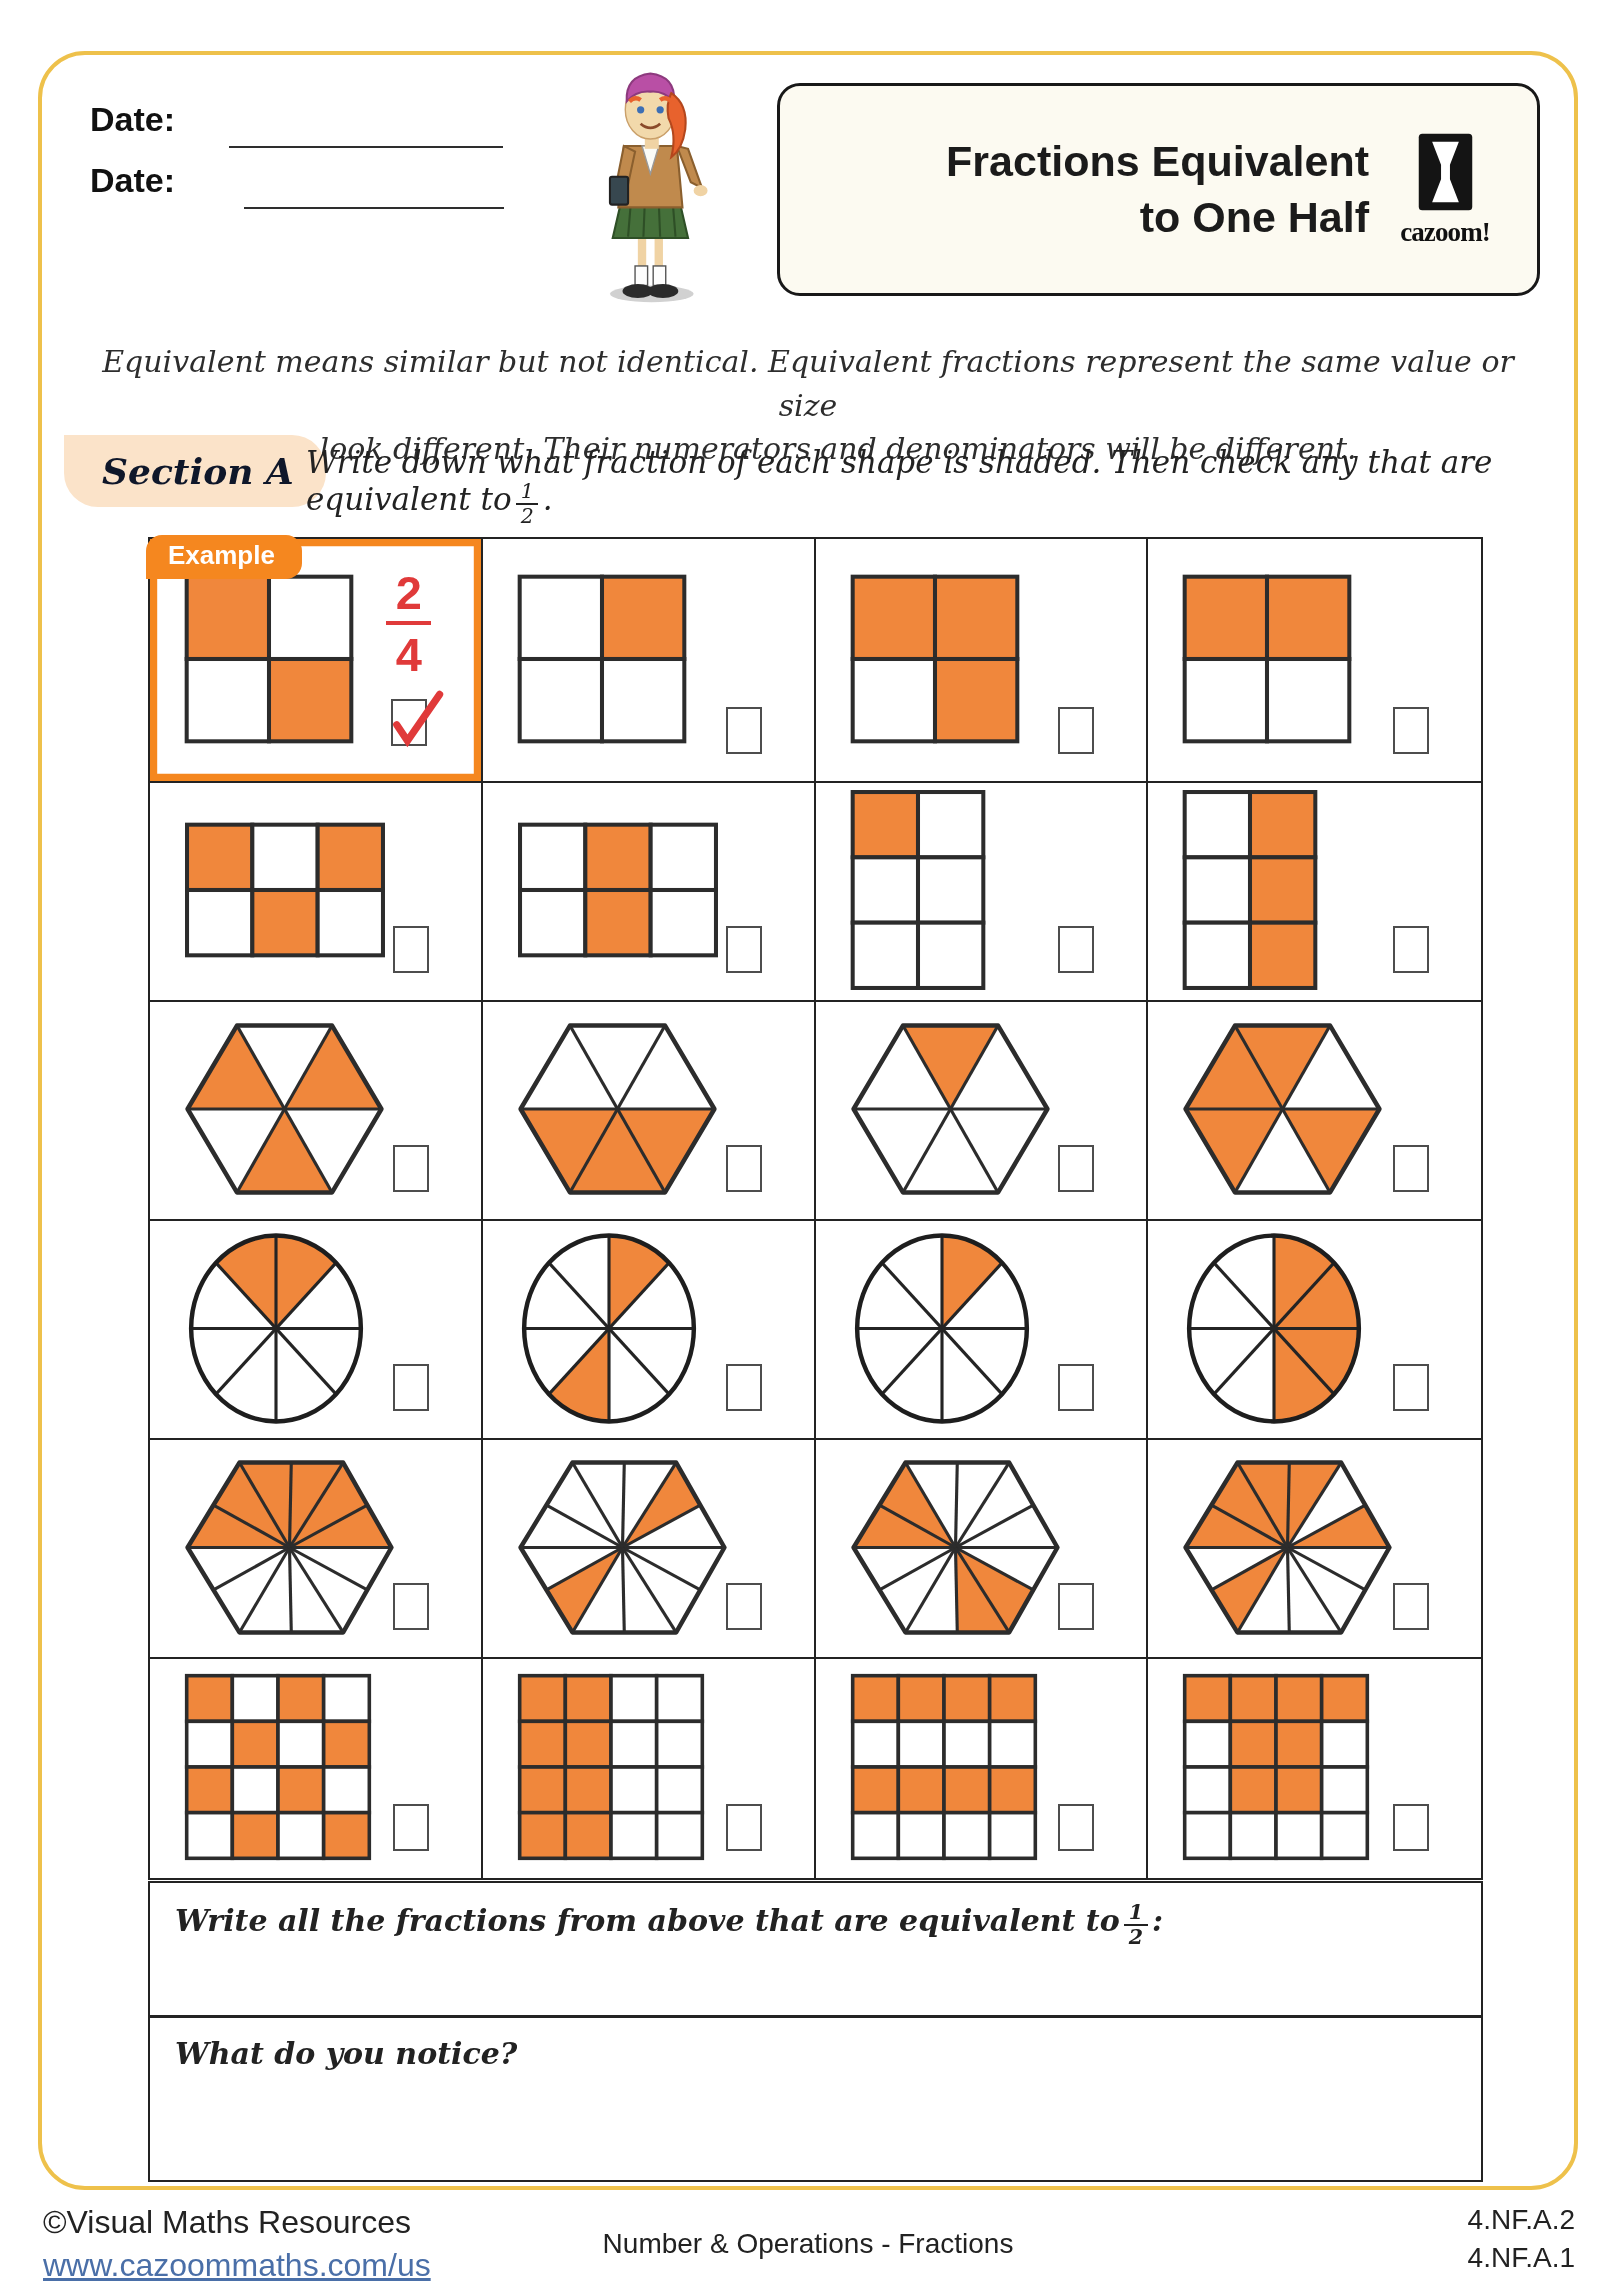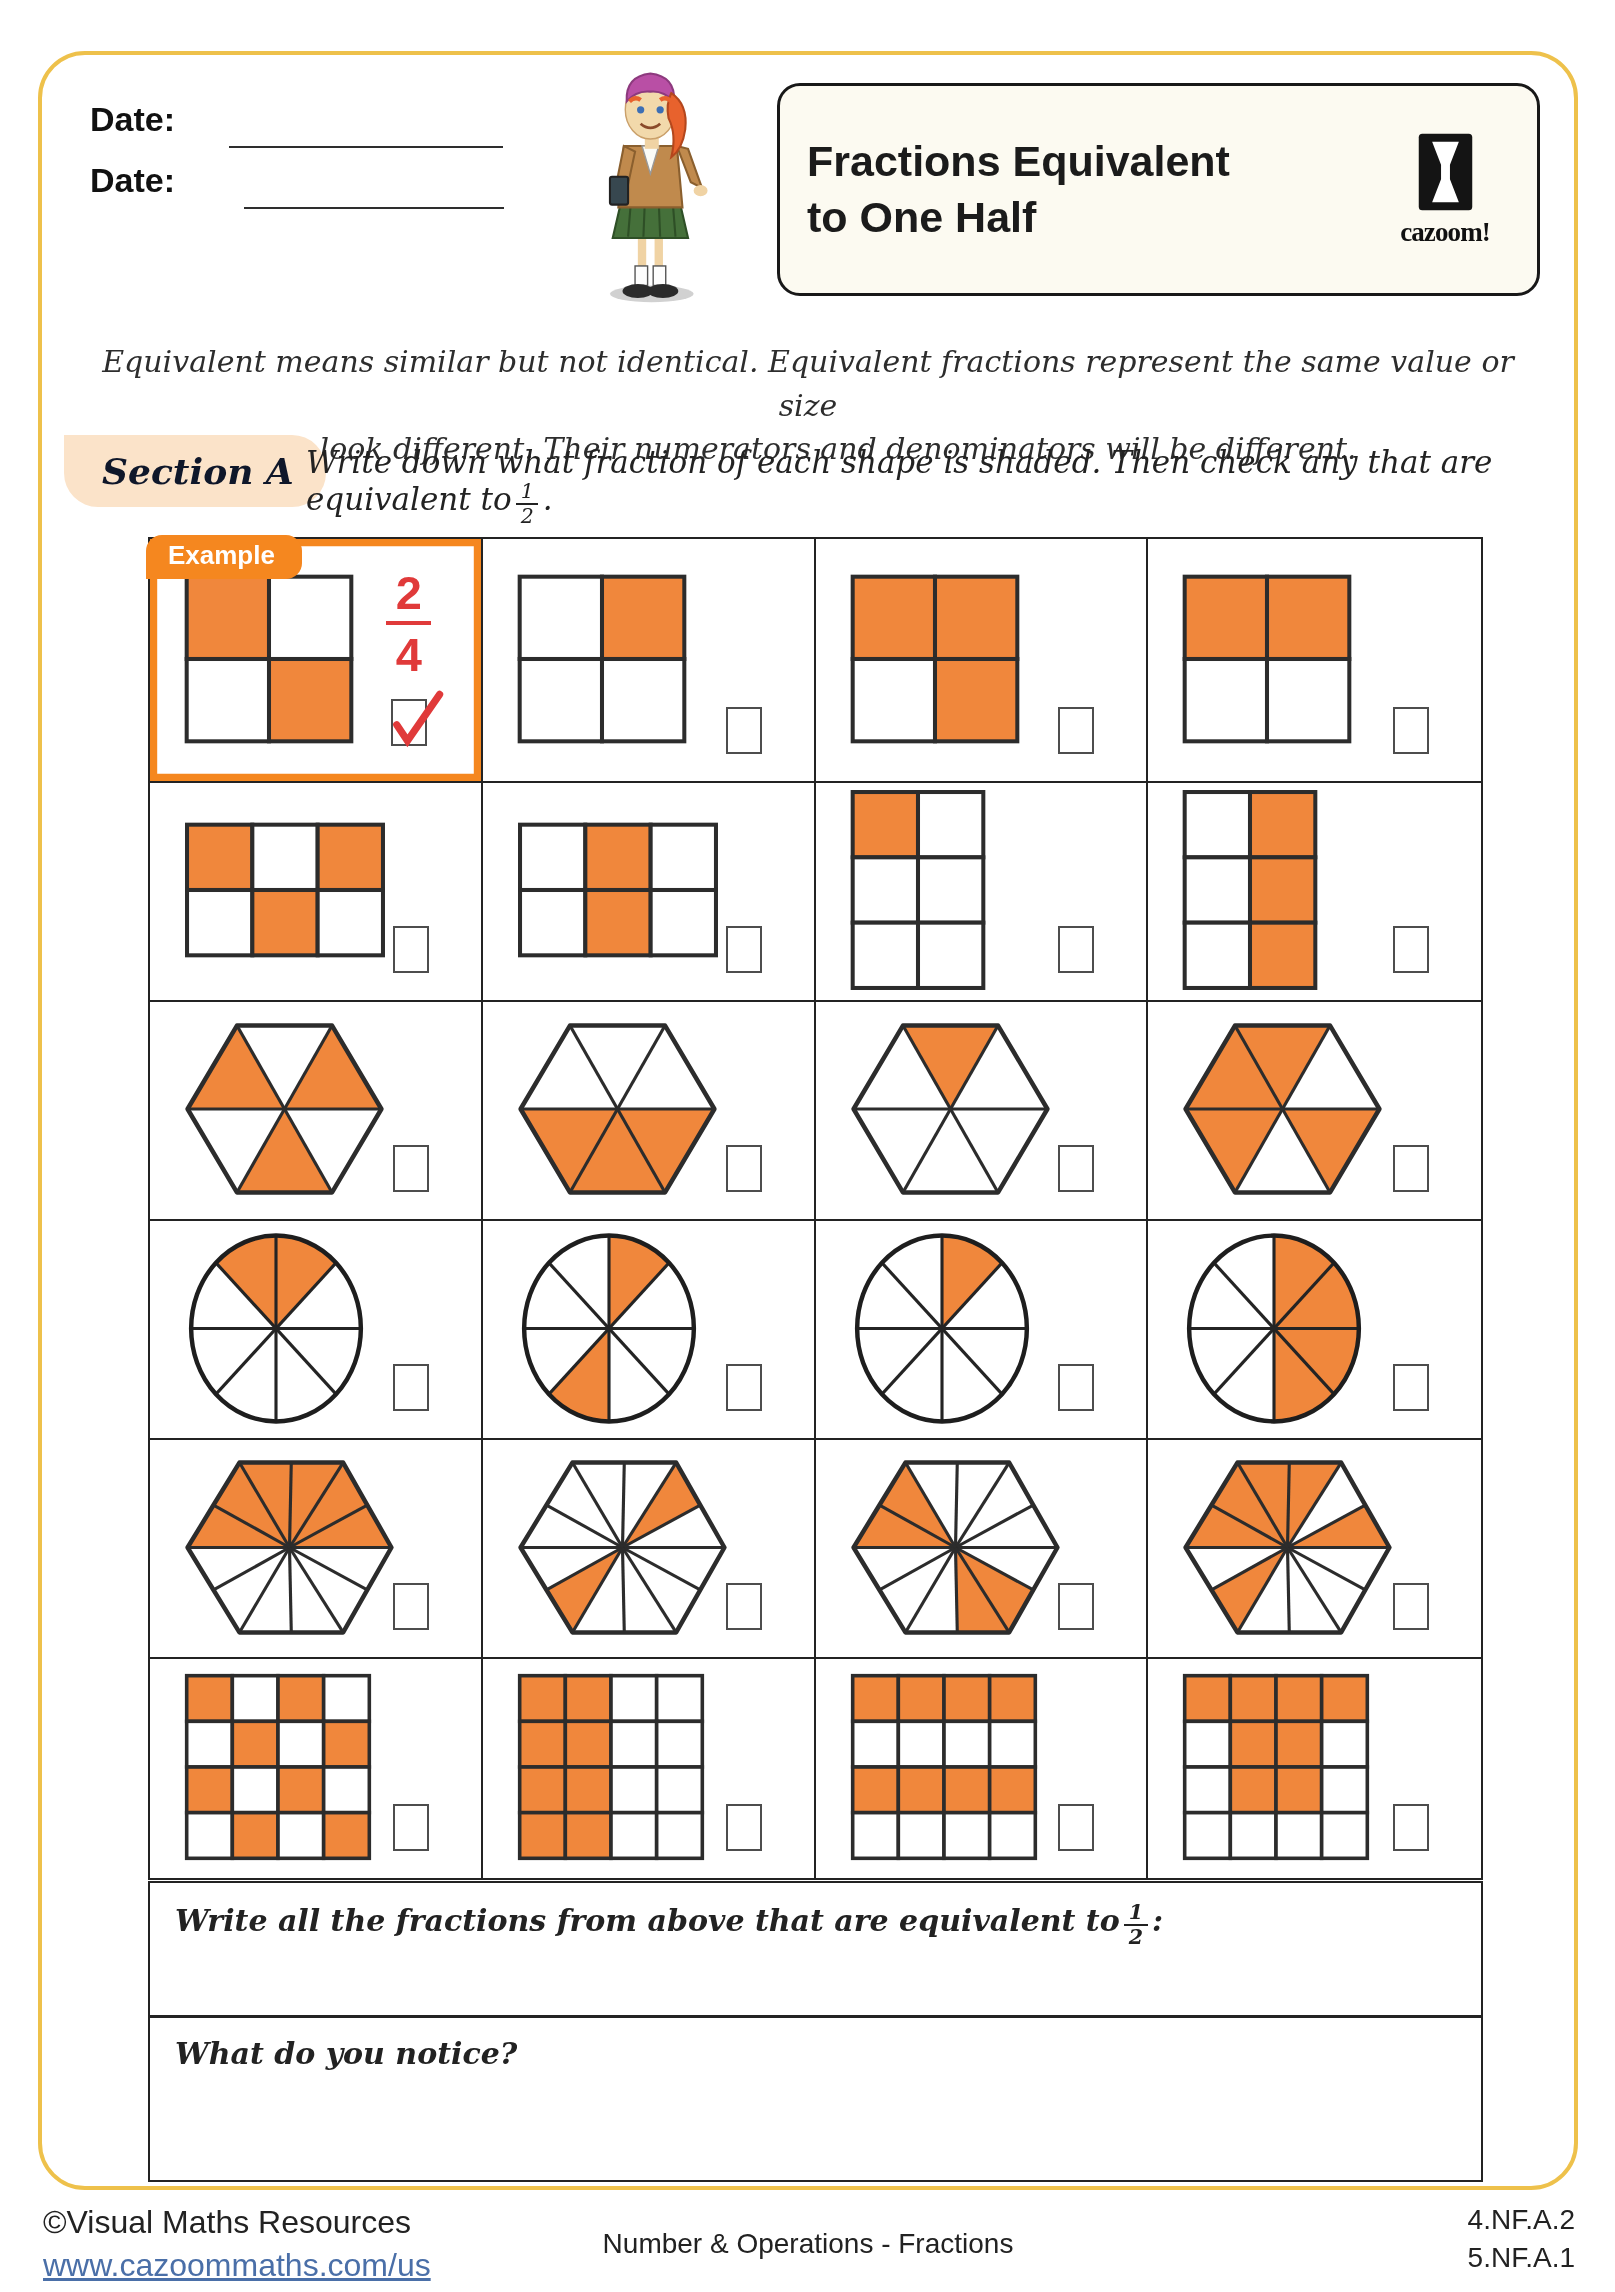--- a/index.html
+++ b/index.html
@@ -3,21 +3,21 @@
 <meta charset="utf-8">
 <style>
   html,body{margin:0;padding:0;background:#e9e9e9;}
   .sheet{position:relative;width:1616px;height:2293px;background:#ffffff;font-family:"Liberation Sans",sans-serif;overflow:hidden;margin:0 auto;}
   .frame{position:absolute;left:38px;top:51px;width:1540px;height:2139px;border:4.5px solid #EEC14B;border-radius:47px;box-sizing:border-box;}
   
   .field-label{position:absolute;font-weight:bold;font-size:34px;color:#111;}
   .write-line{position:absolute;border-top:2.7px solid #2e2e2e;}
   .character{position:absolute;left:564px;top:54px;}
   .title-box{position:absolute;left:777px;top:83px;width:763px;height:213px;box-sizing:border-box;border:3.6px solid #181818;border-radius:23px;background:#FCFAF1;display:flex;align-items:center;}
-  .title-text{flex:1;text-align:left;font-weight:bold;font-size:43px;line-height:1.3;color:#1b1b1b;padding-left:27px;}
+  .title-text{flex:1;text-align:right;font-weight:bold;font-size:43px;line-height:1.3;color:#1b1b1b;padding-left:27px;}
   .logo{width:152px;text-align:center;padding-right:16px;}
   .logo-word{font-family:"Liberation Serif",serif;font-weight:bold;font-size:27px;color:#111;margin-top:1.8px;letter-spacing:-0.9px;}
   
   .intro{position:absolute;left:81px;top:340px;width:1454px;text-align:center;font-family:"DejaVu Serif",serif;font-style:italic;font-size:30px;line-height:1.45;color:#2d2d2d;}
   .section-pill{position:absolute;left:64px;top:435px;height:72px;padding:0 32px 0 38px;background:#FBE3C9;border-radius:0 34px 34px 34px;display:flex;align-items:center;font-family:"DejaVu Serif",serif;font-weight:bold;font-style:italic;font-size:36px;color:#0f172a;}
   .instruction{position:absolute;left:306px;top:444px;width:1245px;font-family:"DejaVu Serif",serif;font-style:italic;font-size:31px;color:#222;}
   .frac{display:inline-block;vertical-align:-12.5px;text-align:center;font-size:20.6px;line-height:1.1;margin:0 4.5px;}
   .frac .num{display:block;border-bottom:2.7px solid #222;padding:0 4.5px;}
   .frac .den{display:block;}
   
@@ -558,16 +558,16 @@
     <span>What do you notice?</span>
   </div>
 
   <div class="footer-left">
     <div>©Visual Maths Resources</div>
     <div class="footer-link">www.cazoommaths.com/us</div>
   </div>
   <div class="footer-center">Number &amp; Operations - Fractions</div>
   <div class="footer-right">
     <div>4.NF.A.2</div>
-    <div>5.NF.A.1</div>
+    <div>4.NF.A.1</div>
   </div>
 </div>
 
 
 </body></html>

